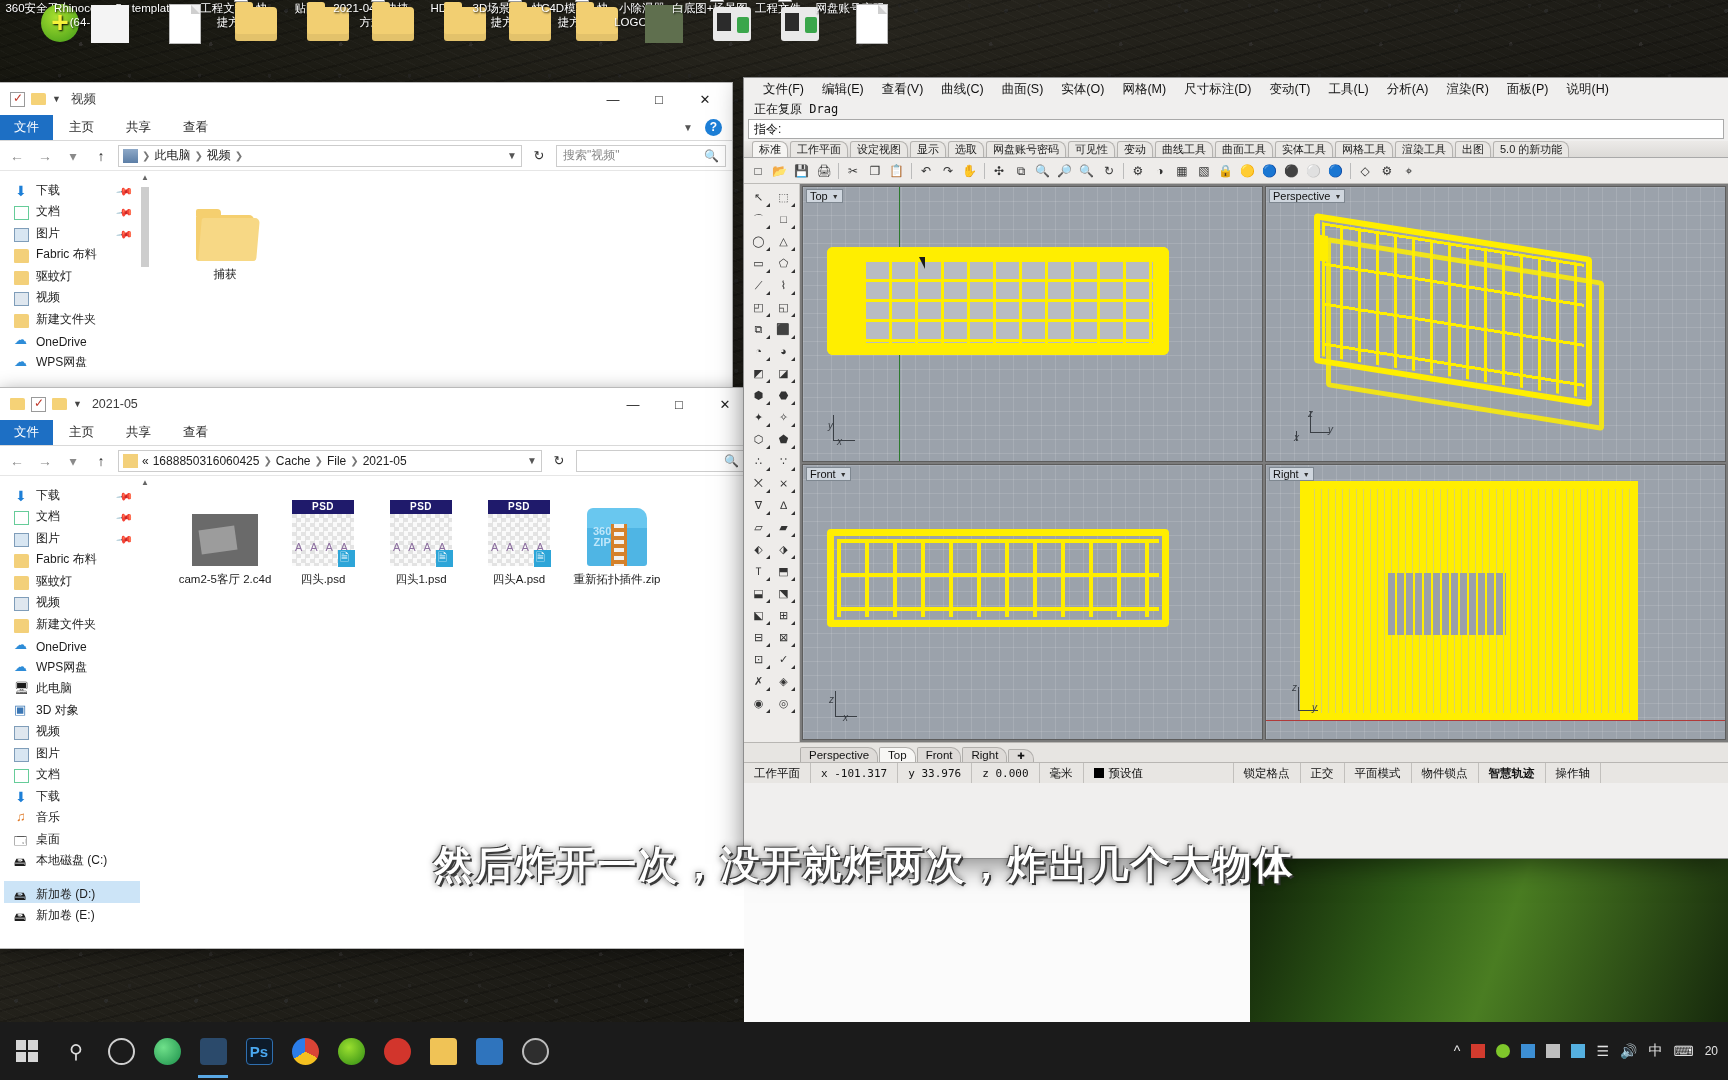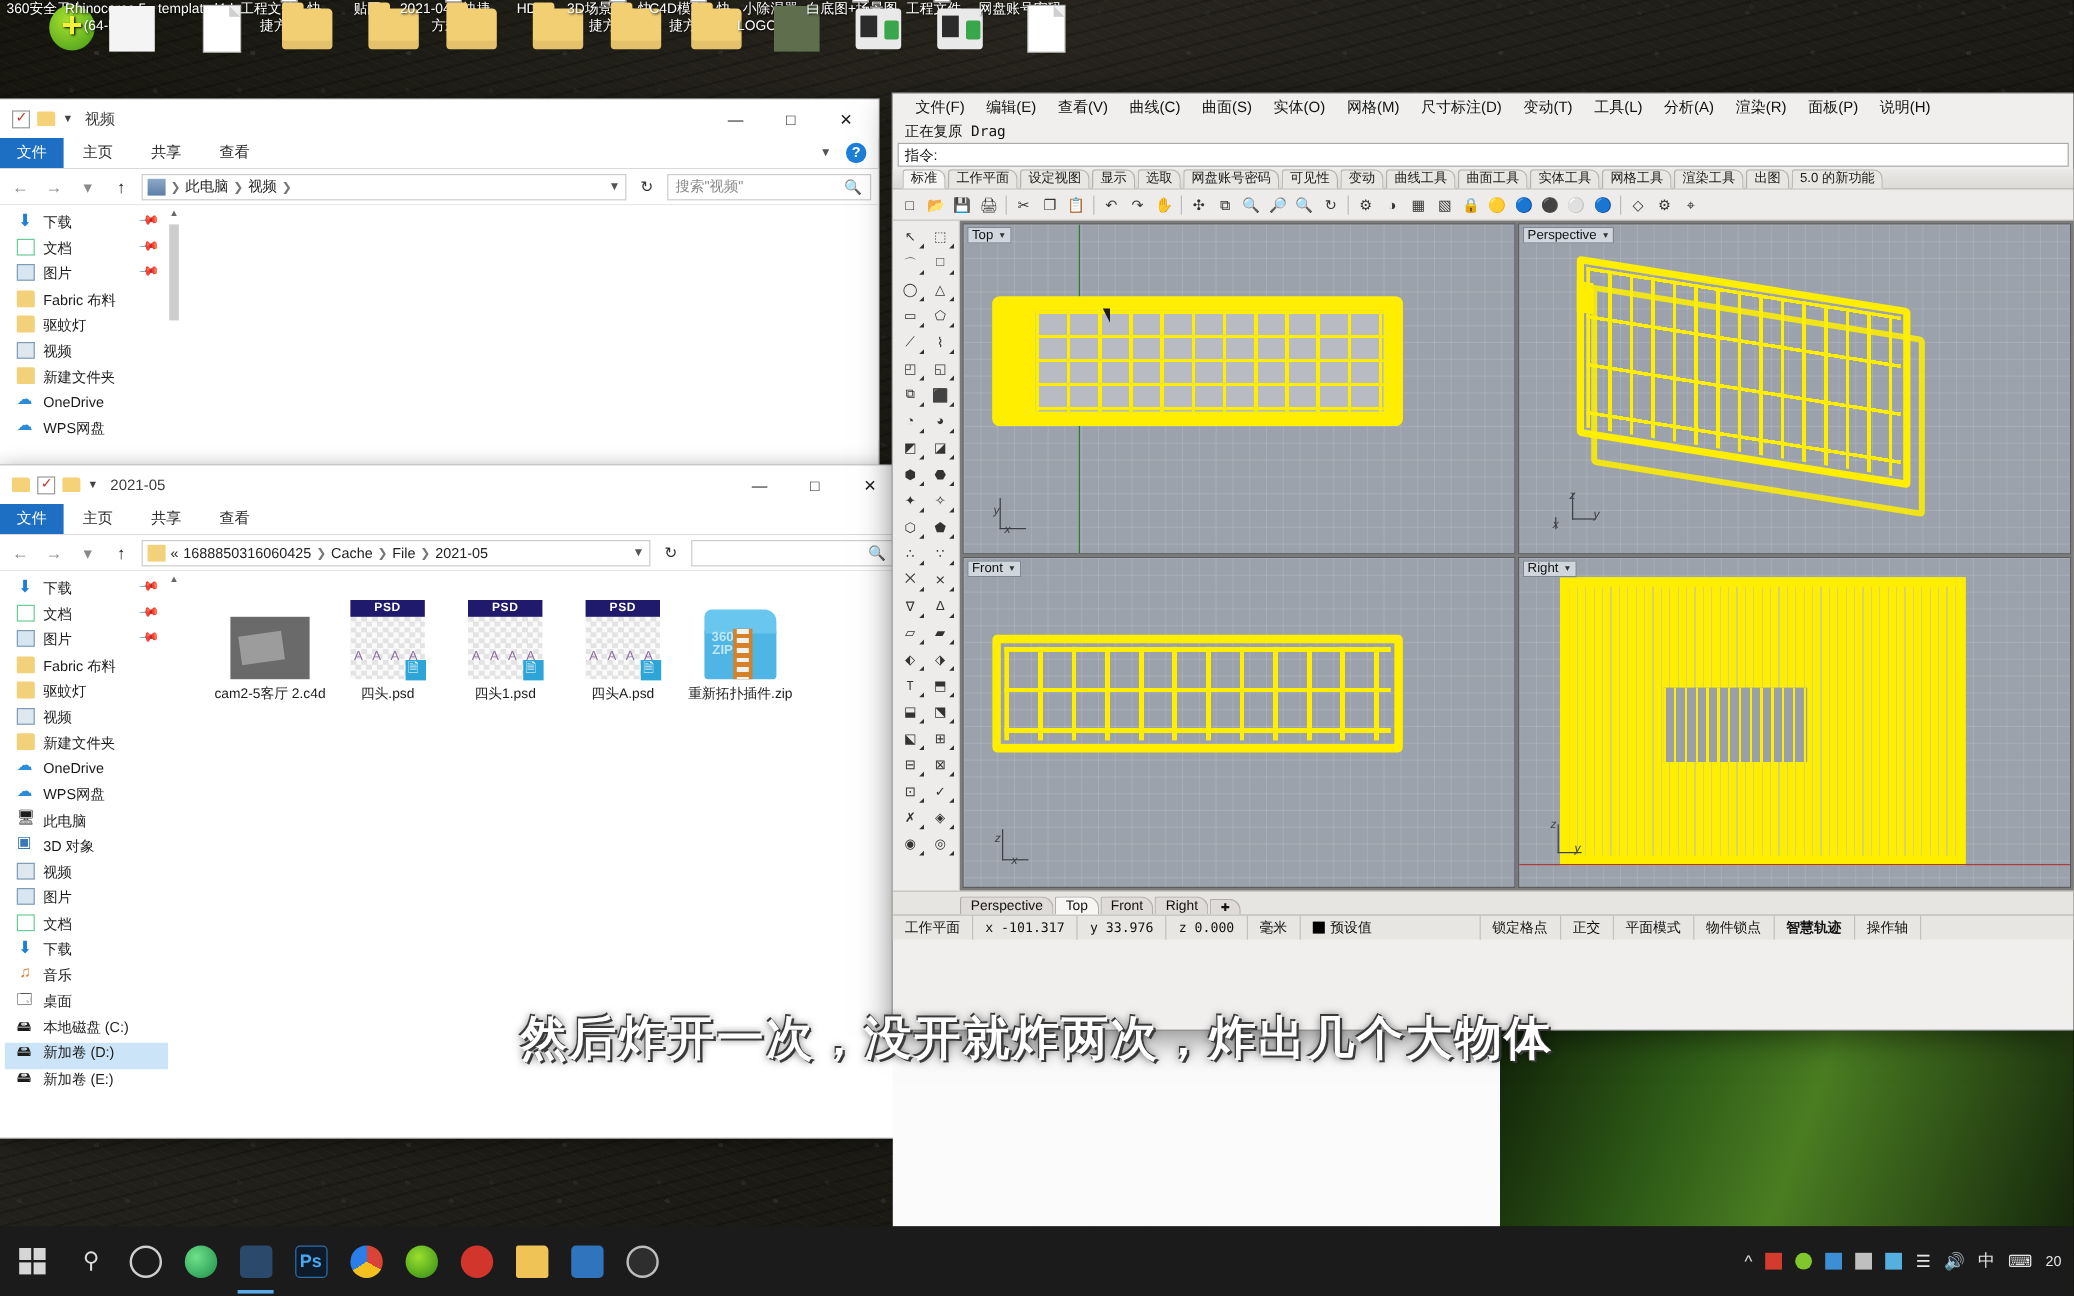--- a/index.html
+++ b/index.html
@@ -86,22 +86,22 @@
   .crumbbar .cicon{ width:15px;height:14px;background:linear-gradient(#8ea9c8,#5c7ea6); }
   .crumbbar .sep{ color:#777; font-size:10px; }
   .crumbbar .dd{ margin-left:auto; color:#555;font-size:10px; }
   .refresh{ width:22px;height:22px;display:flex;align-items:center;justify-content:center;font-size:13px;color:#333;}
   .searchbox{ width:170px; height:22px; border:1px solid #ccc; background:#fff;
     display:flex;align-items:center; padding:0 6px; font-size:12px; color:#8a8a8a; }
   .searchbox .mag{ margin-left:auto; color:#6c6c6c; font-size:12px; }
 
   .body-split{ display:flex; }
   .navpane{ width:140px; background:#fff; padding:6px 0 0 4px; overflow:hidden; position:relative; }
-  .navrow{ height:21.5px; display:flex; align-items:flex-start; gap:7px; font-size:12px; color:#1c1c1c; padding-left:10px;}
-  .navrow.sel{ background:#cce4f7; }
+  .navrow{ height:21.5px; display:flex; align-items:flex-end; gap:7px; font-size:12px; color:#1c1c1c; padding-left:10px;}
+  .navrow.sel{ background:#cce4f7;margin-top:12px; }
   .navrow .ni{ width:15px;height:14px; flex:none; }
   .ni.dl{ background:none; position:relative; }
   .ni.dl:after{content:"\2B07";color:#1d7fd7;font-size:14px;position:absolute;top:-2px;left:1px;}
   .ni.doc{ background:#fff; border:1px solid #6c9; position:relative;}
   .ni.pic{ background:#d8e6f2; border:1px solid #7f9db9;}
   .ni.fold{ background:#f3d07a; border-radius:1px 2px 1px 1px;}
   .ni.vid{ background:#dfe7ef; border:1px solid #7f9db9;}
   .ni.cloud{ position:relative;}
   .ni.cloud:after{content:"\2601";color:#2d8cd8;font-size:13px;position:absolute;top:-3px;left:0;}
   .ni.pc{ position:relative;}
@@ -340,20 +340,26 @@
           <span class="ni cloud"></span>
           <span>WPS网盘</span>
         </div>
       </div>
     <div style="width:10px;background:#fff;position:relative;">
       <div style="position:absolute;left:1px;top:2px;width:8px;height:10px;color:#666;font-size:8px;text-align:center;">▲</div>
       <div style="position:absolute;left:1px;top:16px;width:8px;height:80px;background:#cdcdcd;"></div>
     </div>
     <div class="filepane" id="files1">
         <div class="fgrid">
+          <div class="fitem">
+            <div class="thumbbox">
+              <span class="bigfolder"></span>
+            </div>
+            <div>捕获</div>
+          </div>
         </div>
       </div>
   </div>
 </div>
 
 <div class="win" id="exp2" style="left:0px;top:388px;width:752px;height:560px;">
   <div class="win-title">
     <div class="qat">
       <span class="fold"></span>
       <span class="sq chk"></span>

